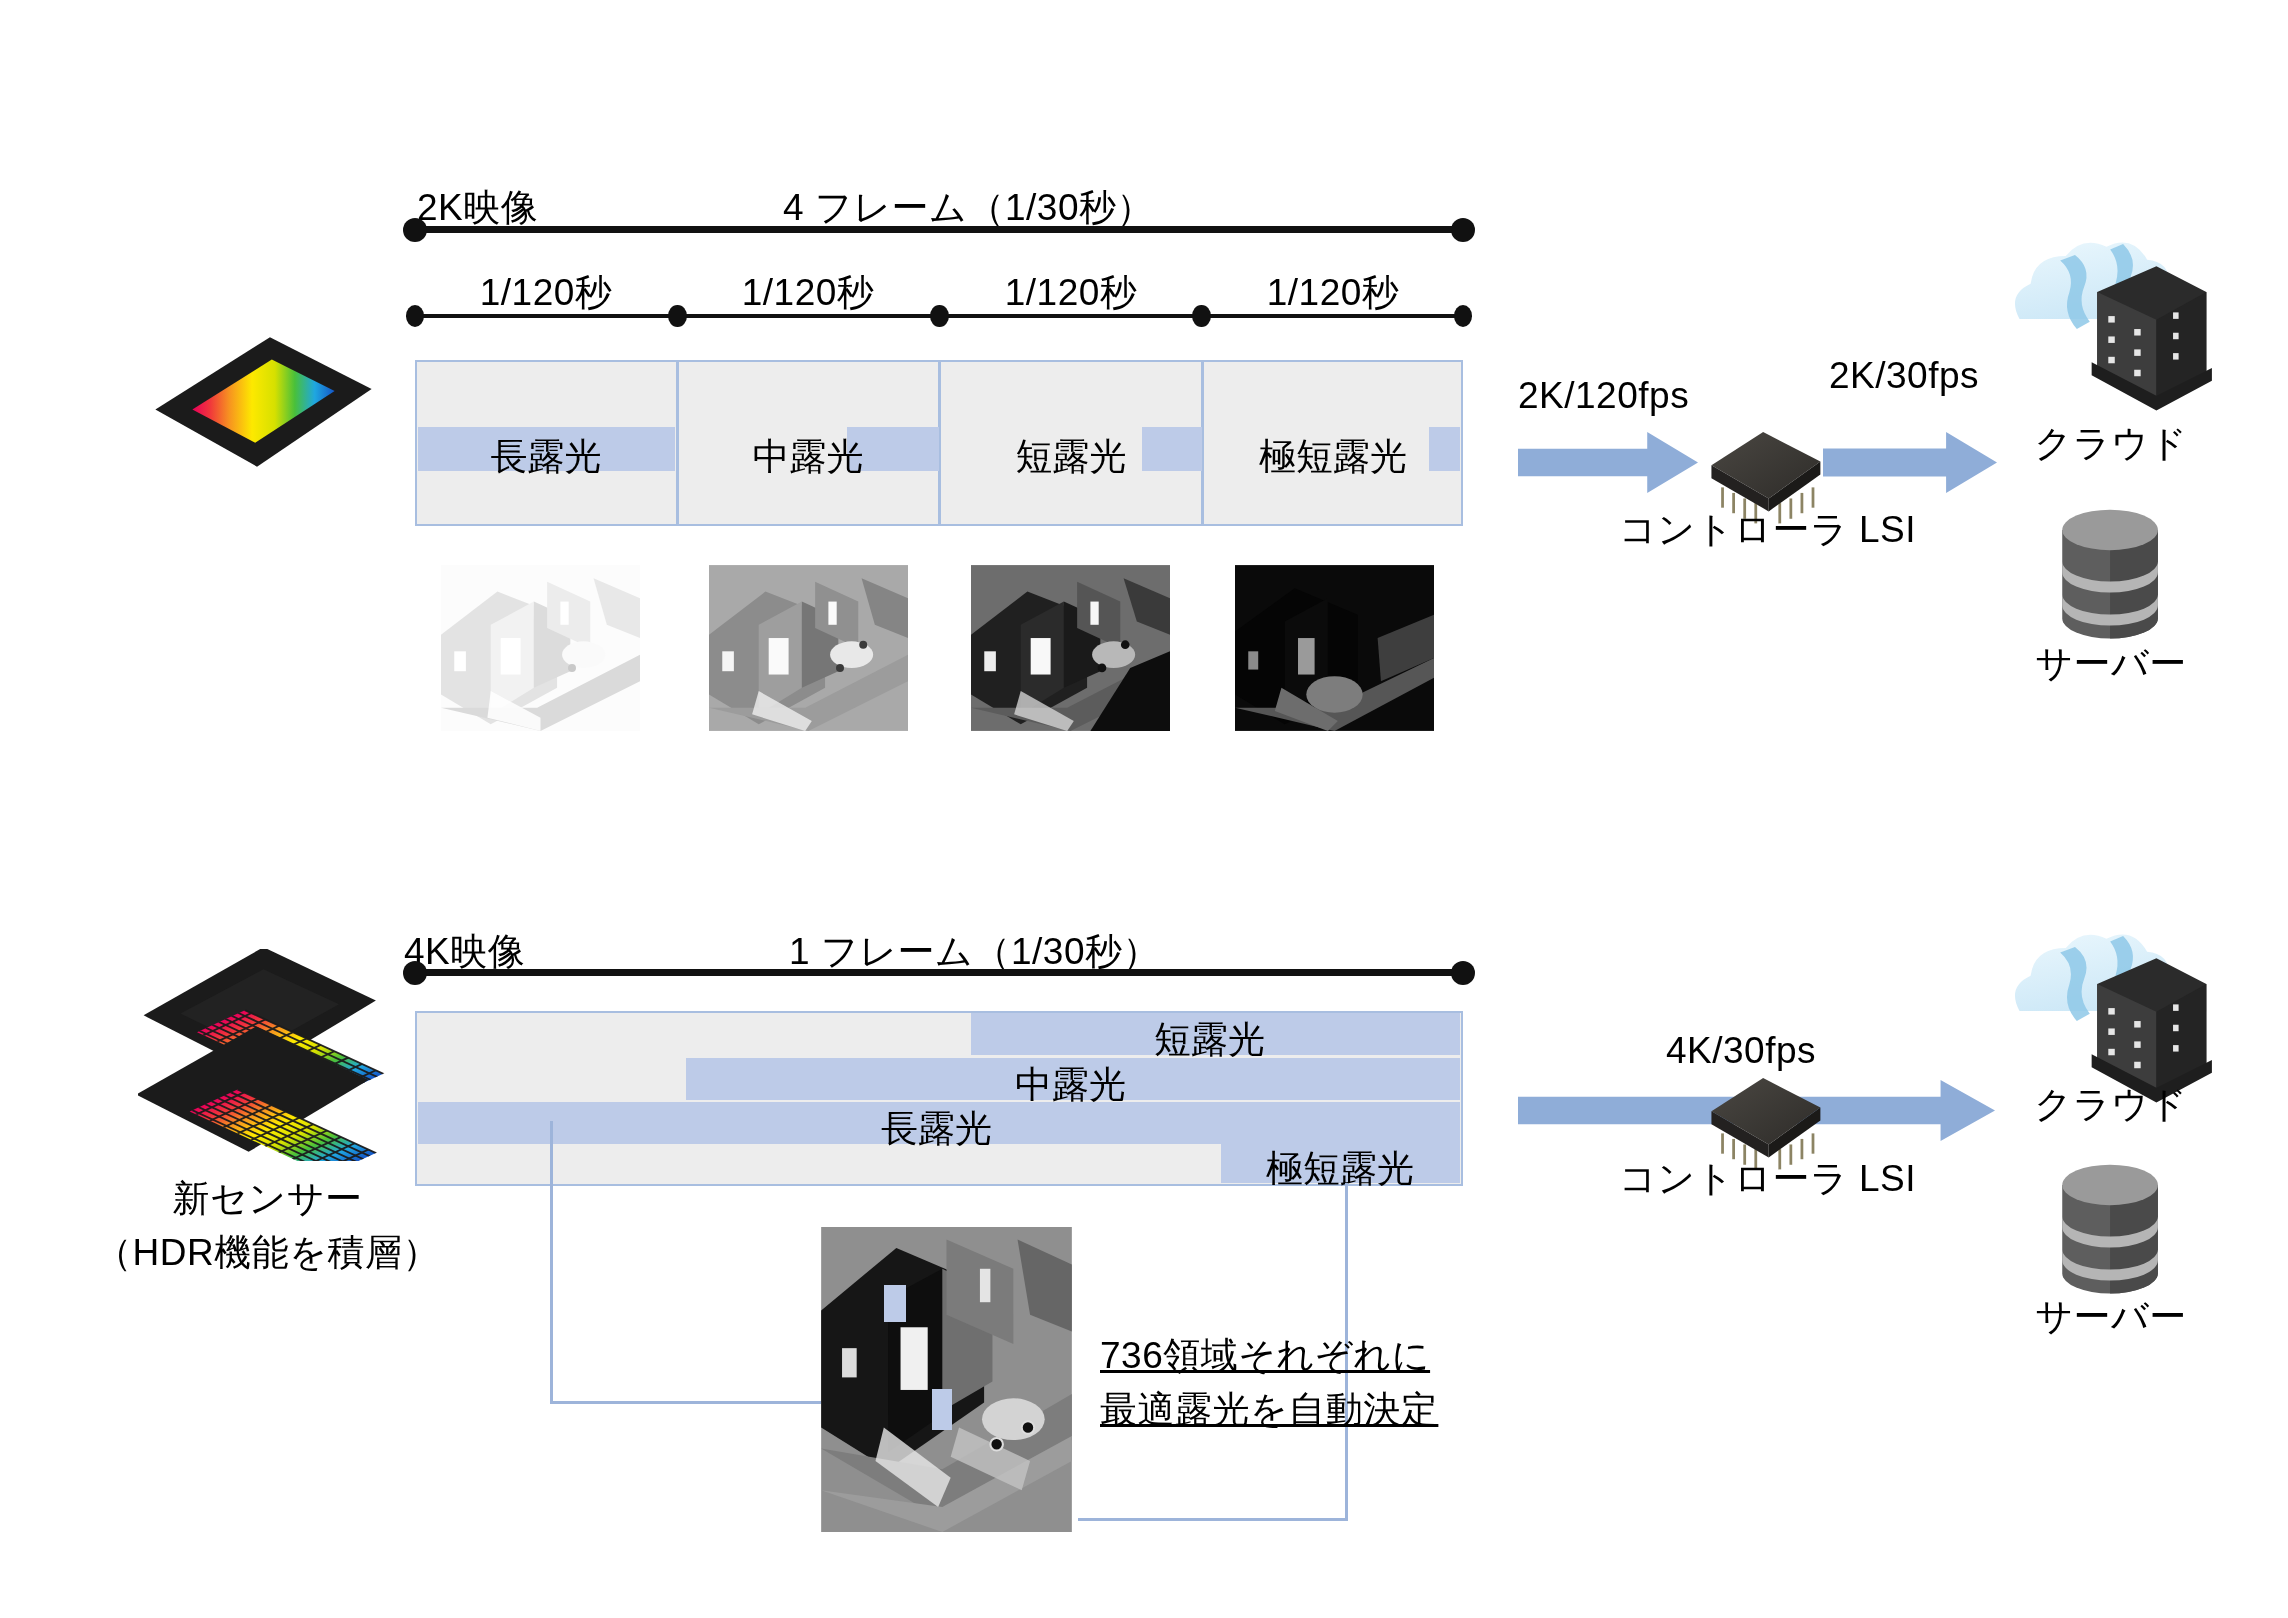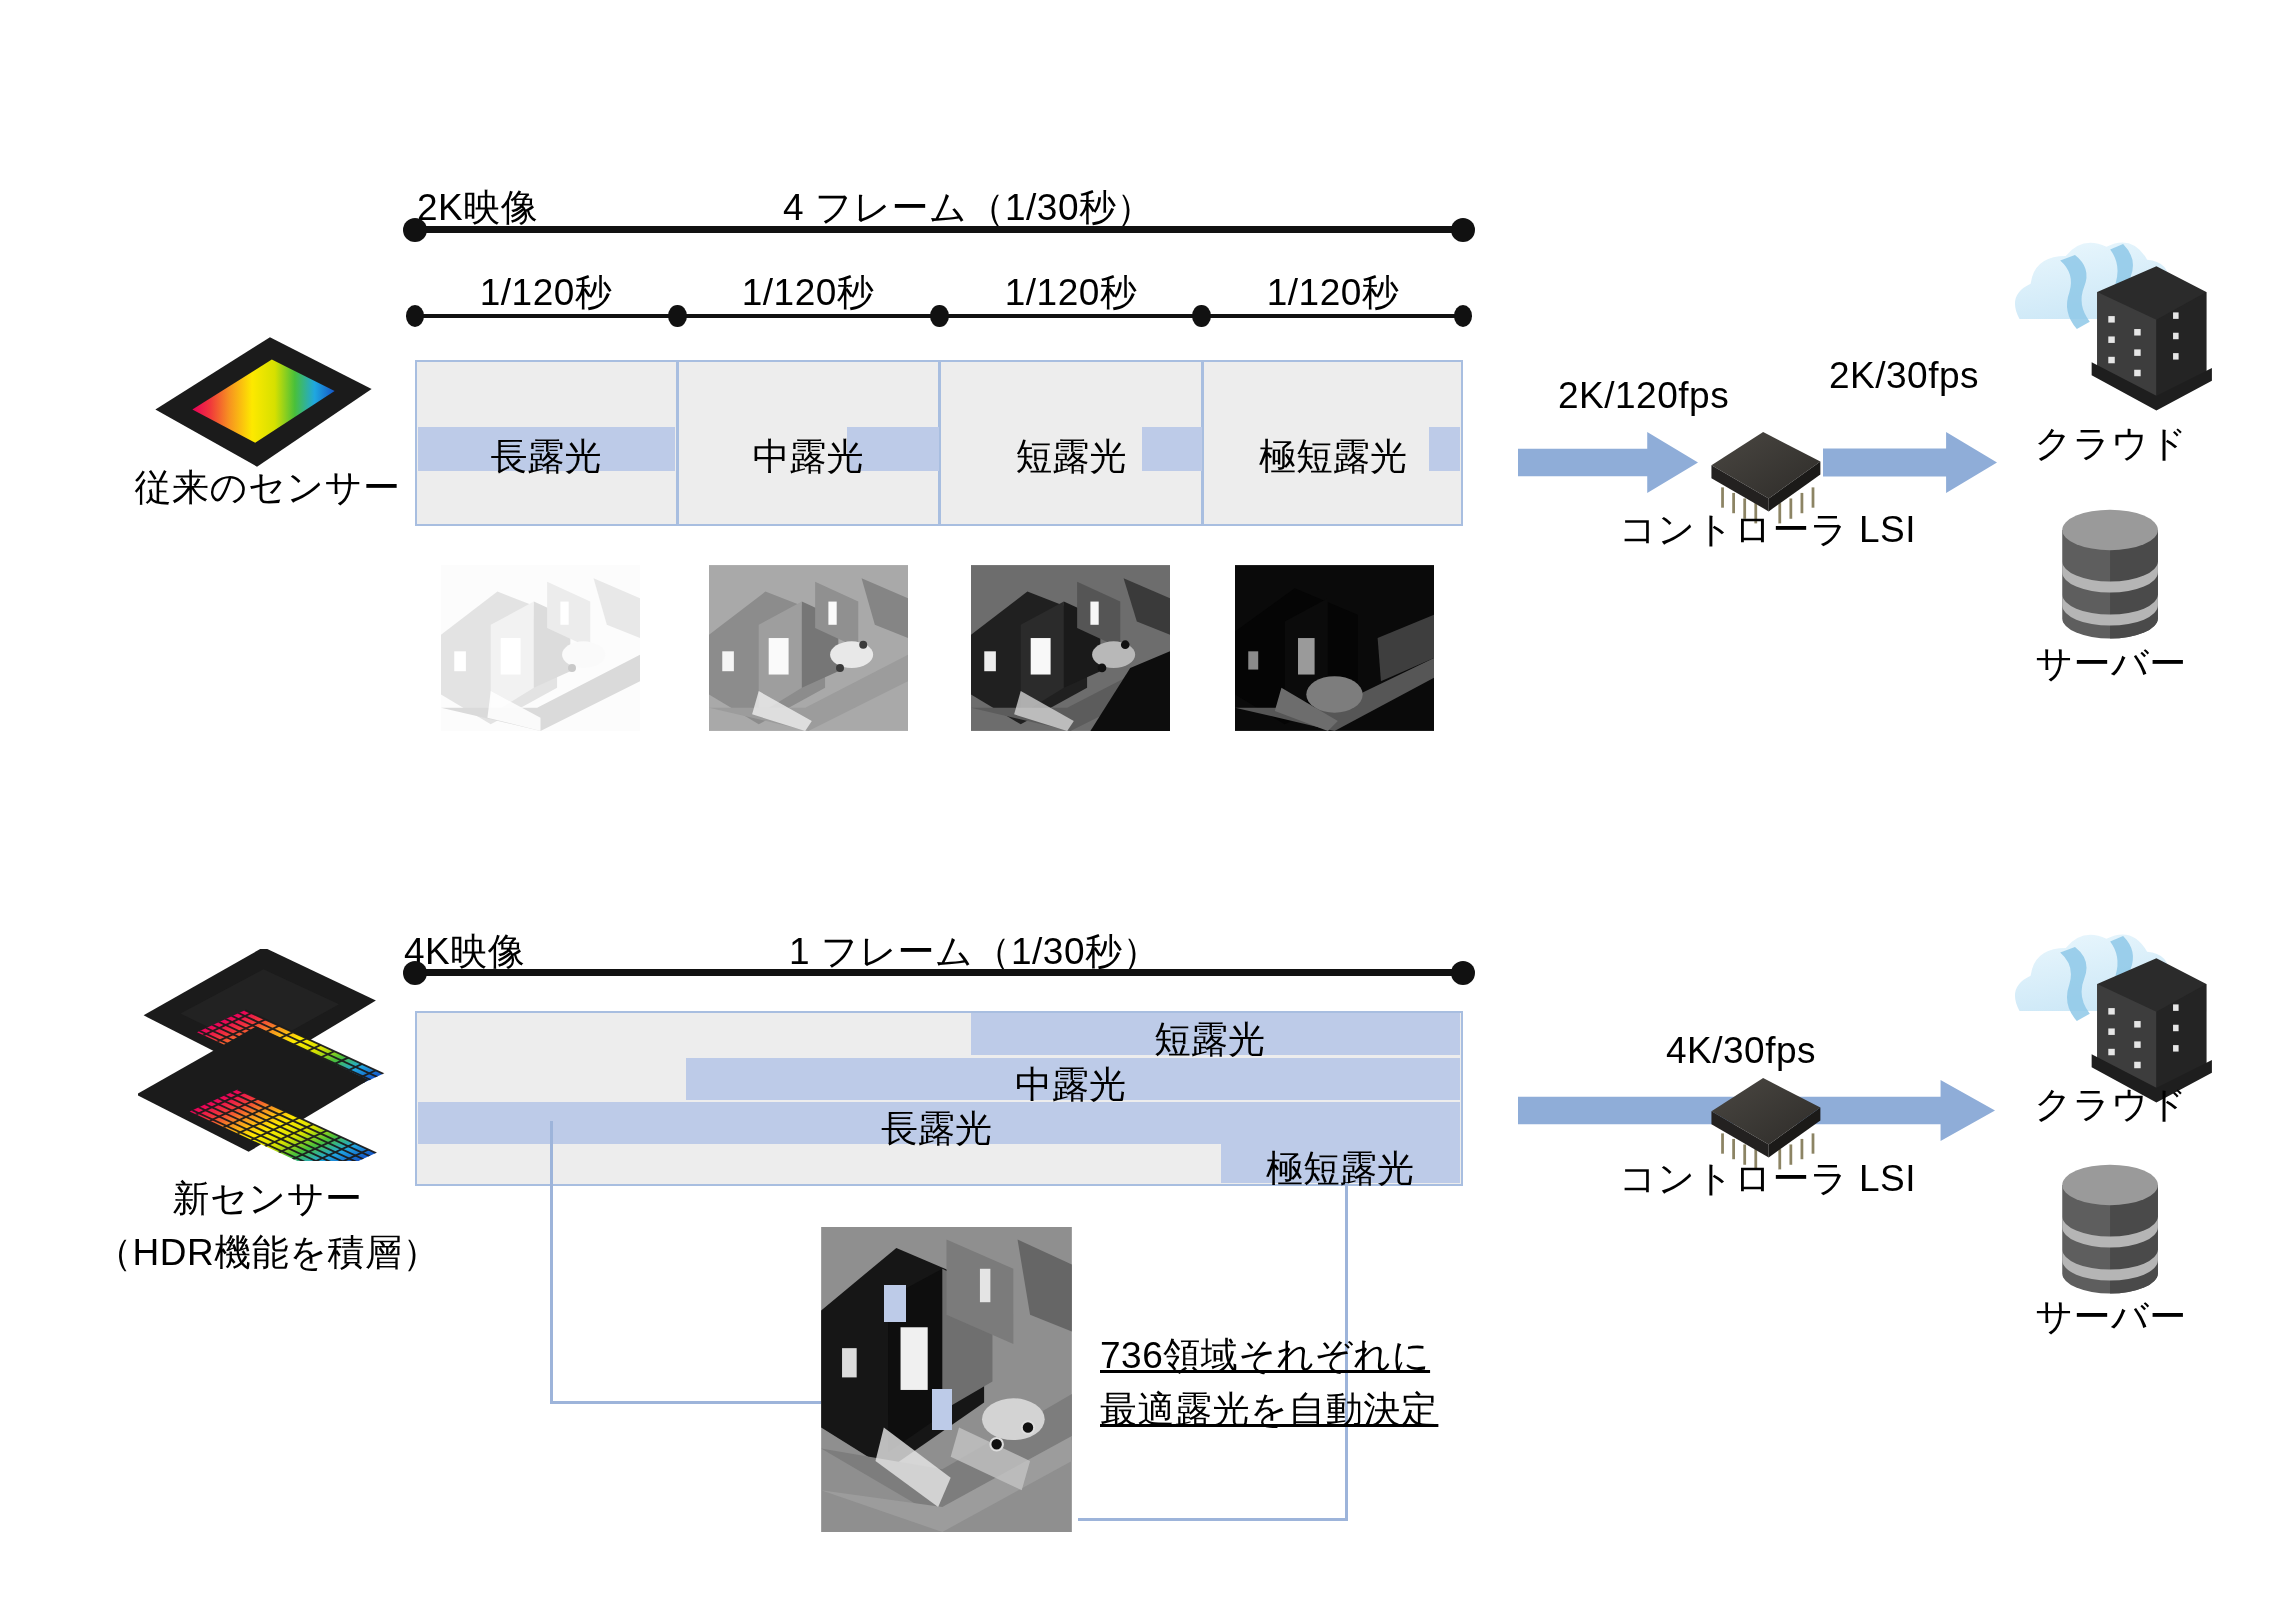--- a/index.html
+++ b/index.html
@@ -63,21 +63,20 @@
   </defs>
 </svg>
 
 <div class="abs" style="left:148px;top:328px;width:231px;height:148px;">
   <svg width="231" height="148" viewBox="0 0 250 160">
     <polygon points="8,88 132,10 242,66 118,150" fill="#1b1b1b"></polygon>
     <polygon points="48,88 134,34 202,68 116,124" fill="url(#rainbow)"></polygon>
   </svg>
 </div>
 <div class="abs txt txt-c" style="left:55px;top:461px;width:425px;">
-  <div>従来のセンサー</div>
 </div>
 
 <div class="abs txt" style="left:417px;top:181px;">2K映像</div>
 
 <div class="abs txt" style="left:783px;top:181px;">4 フレーム（1/30秒）</div>
 
 <div class="abs" style="left:415px;top:226px;width:1048px;">
   <div class="tl-main" style="position:relative;">
     <div class="dot dot-lg" style="left:-12px;"></div>
     <div class="dot dot-lg" style="right:-12px;"></div>
@@ -176,21 +175,21 @@
     <polygon points="30,34 56,20 56,74 30,90" fill="#0b0b0b"></polygon>
     <rect x="38" y="44" width="10" height="22" fill="#9a9a9a"></rect>
     <rect x="8" y="52" width="6" height="11" fill="#8a8a8a"></rect>
     <polygon points="0,86 60,100 120,68 120,56 58,86" fill="#565656"></polygon>
     <ellipse cx="60" cy="78" rx="17" ry="11" fill="#7d7d7d"></ellipse>
     <polygon points="28,74 62,94 56,100 24,88" fill="#6d6d6d"></polygon>
     <polygon points="86,44 120,30 120,56 88,70" fill="#3e3e3e"></polygon>
   </svg>
 </div>
 
-<div class="abs txt" style="left:1518px;top:369px;margin-left:40px;">2K/120fps</div>
+<div class="abs txt" style="left:1518px;top:369px;">2K/120fps</div>
 <div class="abs txt" style="left:1829px;top:349px;">2K/30fps</div>
 
 <div class="arrow" style="left:1518px;top:430px;">
   <svg width="180" height="65" viewBox="0 0 195 70">
     <polygon points="0,20 140,20 140,2 195,35 140,68 140,50 0,50" fill="#8fadd8"></polygon>
   </svg>
 </div>
 <div class="abs" style="left:1691px;top:408px;width:148px;height:120px;">
   <svg width="148" height="120" viewBox="0 0 160 130">
     <g stroke="#8c8464" stroke-width="3">

